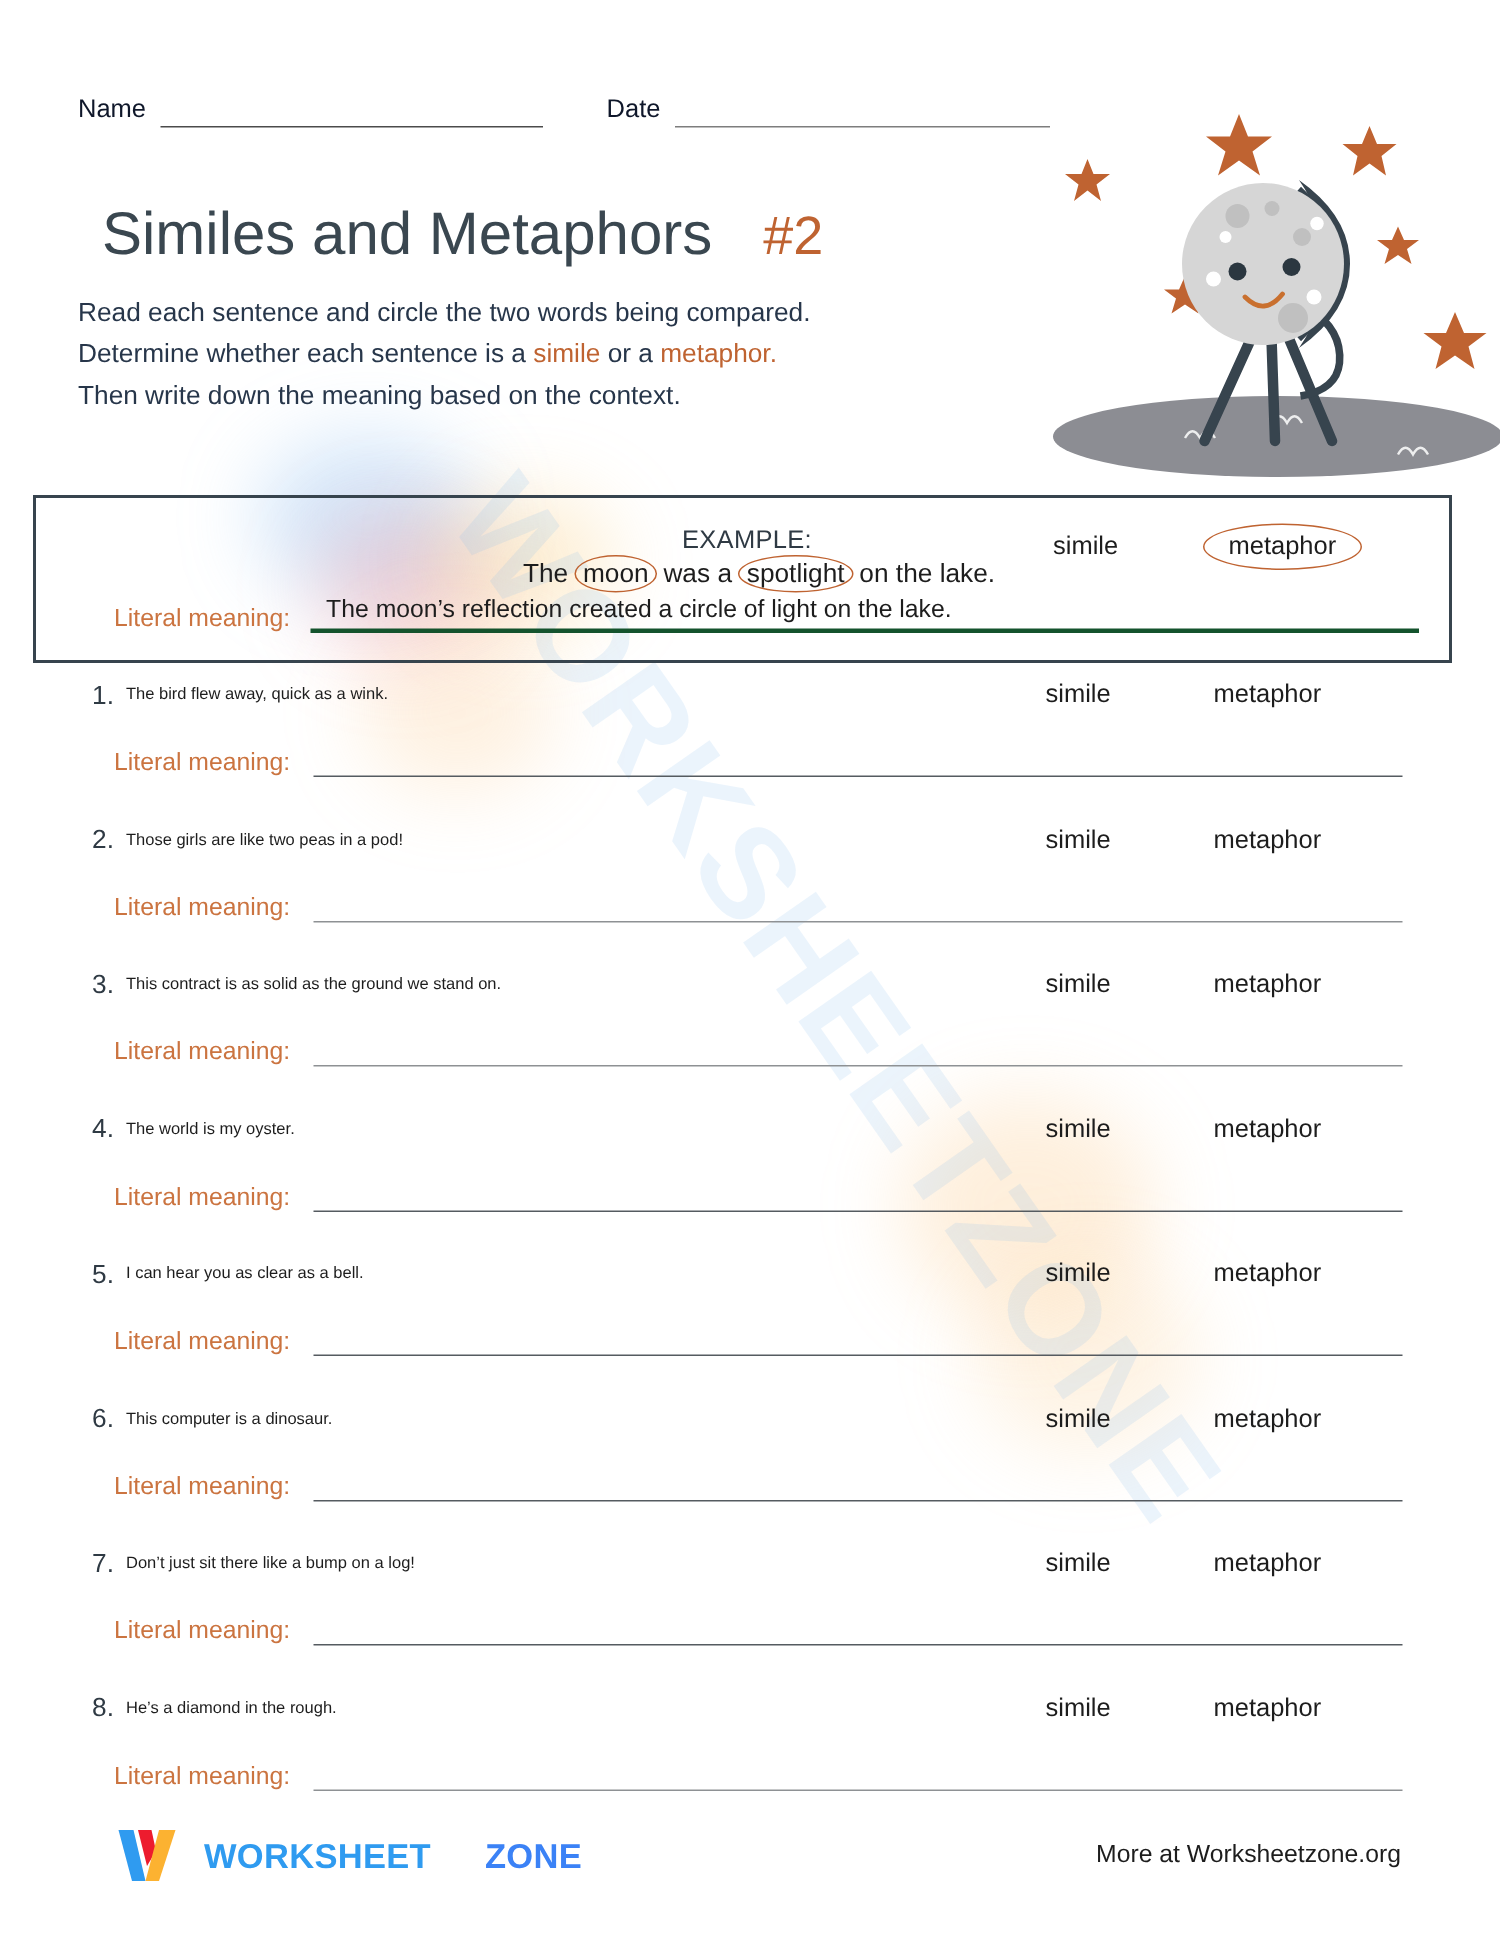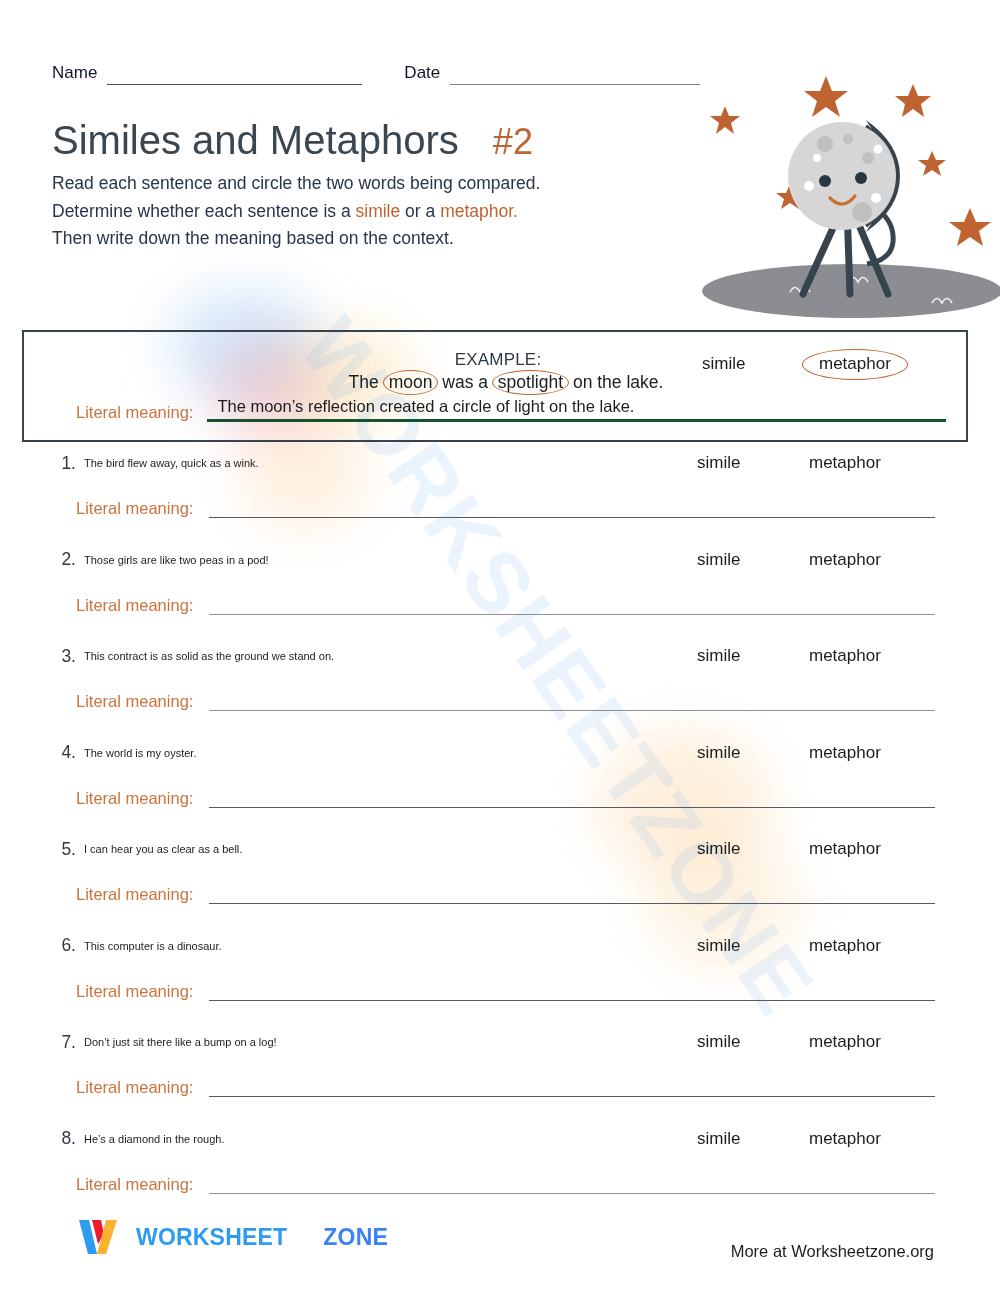--- a/index.html
+++ b/index.html
@@ -75,21 +75,21 @@
     letter-spacing: 0.6px;
     color: #bf6331;
     font-weight: normal;
     line-height: 1.1;
     margin: 0 0 2px 0;
     font-family: "Liberation Sans", sans-serif;
   }
   #title-row {
     display: flex;
     align-items: baseline;
-    margin: 0;
+    margin: 16px;
     text-align: right;
   }
   #main-title {
     font-size: 40px;
     color: #3a4750;
     font-weight: normal;
     line-height: 1.12;
     margin: 0;
     font-family: "Liberation Sans", sans-serif;
   }
@@ -280,21 +280,21 @@
     margin-left: 12px;
     font-size: 23px;
     font-weight: bold;
     letter-spacing: 0.2px;
     font-family: "Liberation Sans", sans-serif;
   }
   #logo-wordmark .blue { color: #2f9bf0; }
   #logo-wordmark .amber { color: #3b82f6; margin-left: 36px; }
   #footer-note {
     position: absolute;
-    right: 66px; top: 28px;
+    right: 66px; top: 13px;
     font-size: 16.5px;
     color: #1d1d1d;
     font-family: "Liberation Sans", sans-serif;
   }
 </style>
 </head>
 <body>
 
 <div id="watermark">
   <div class="blur-blob" style="left:-10px; top:-10px; width:150px; height:110px; background:rgba(120,180,240,0.30);"></div>

